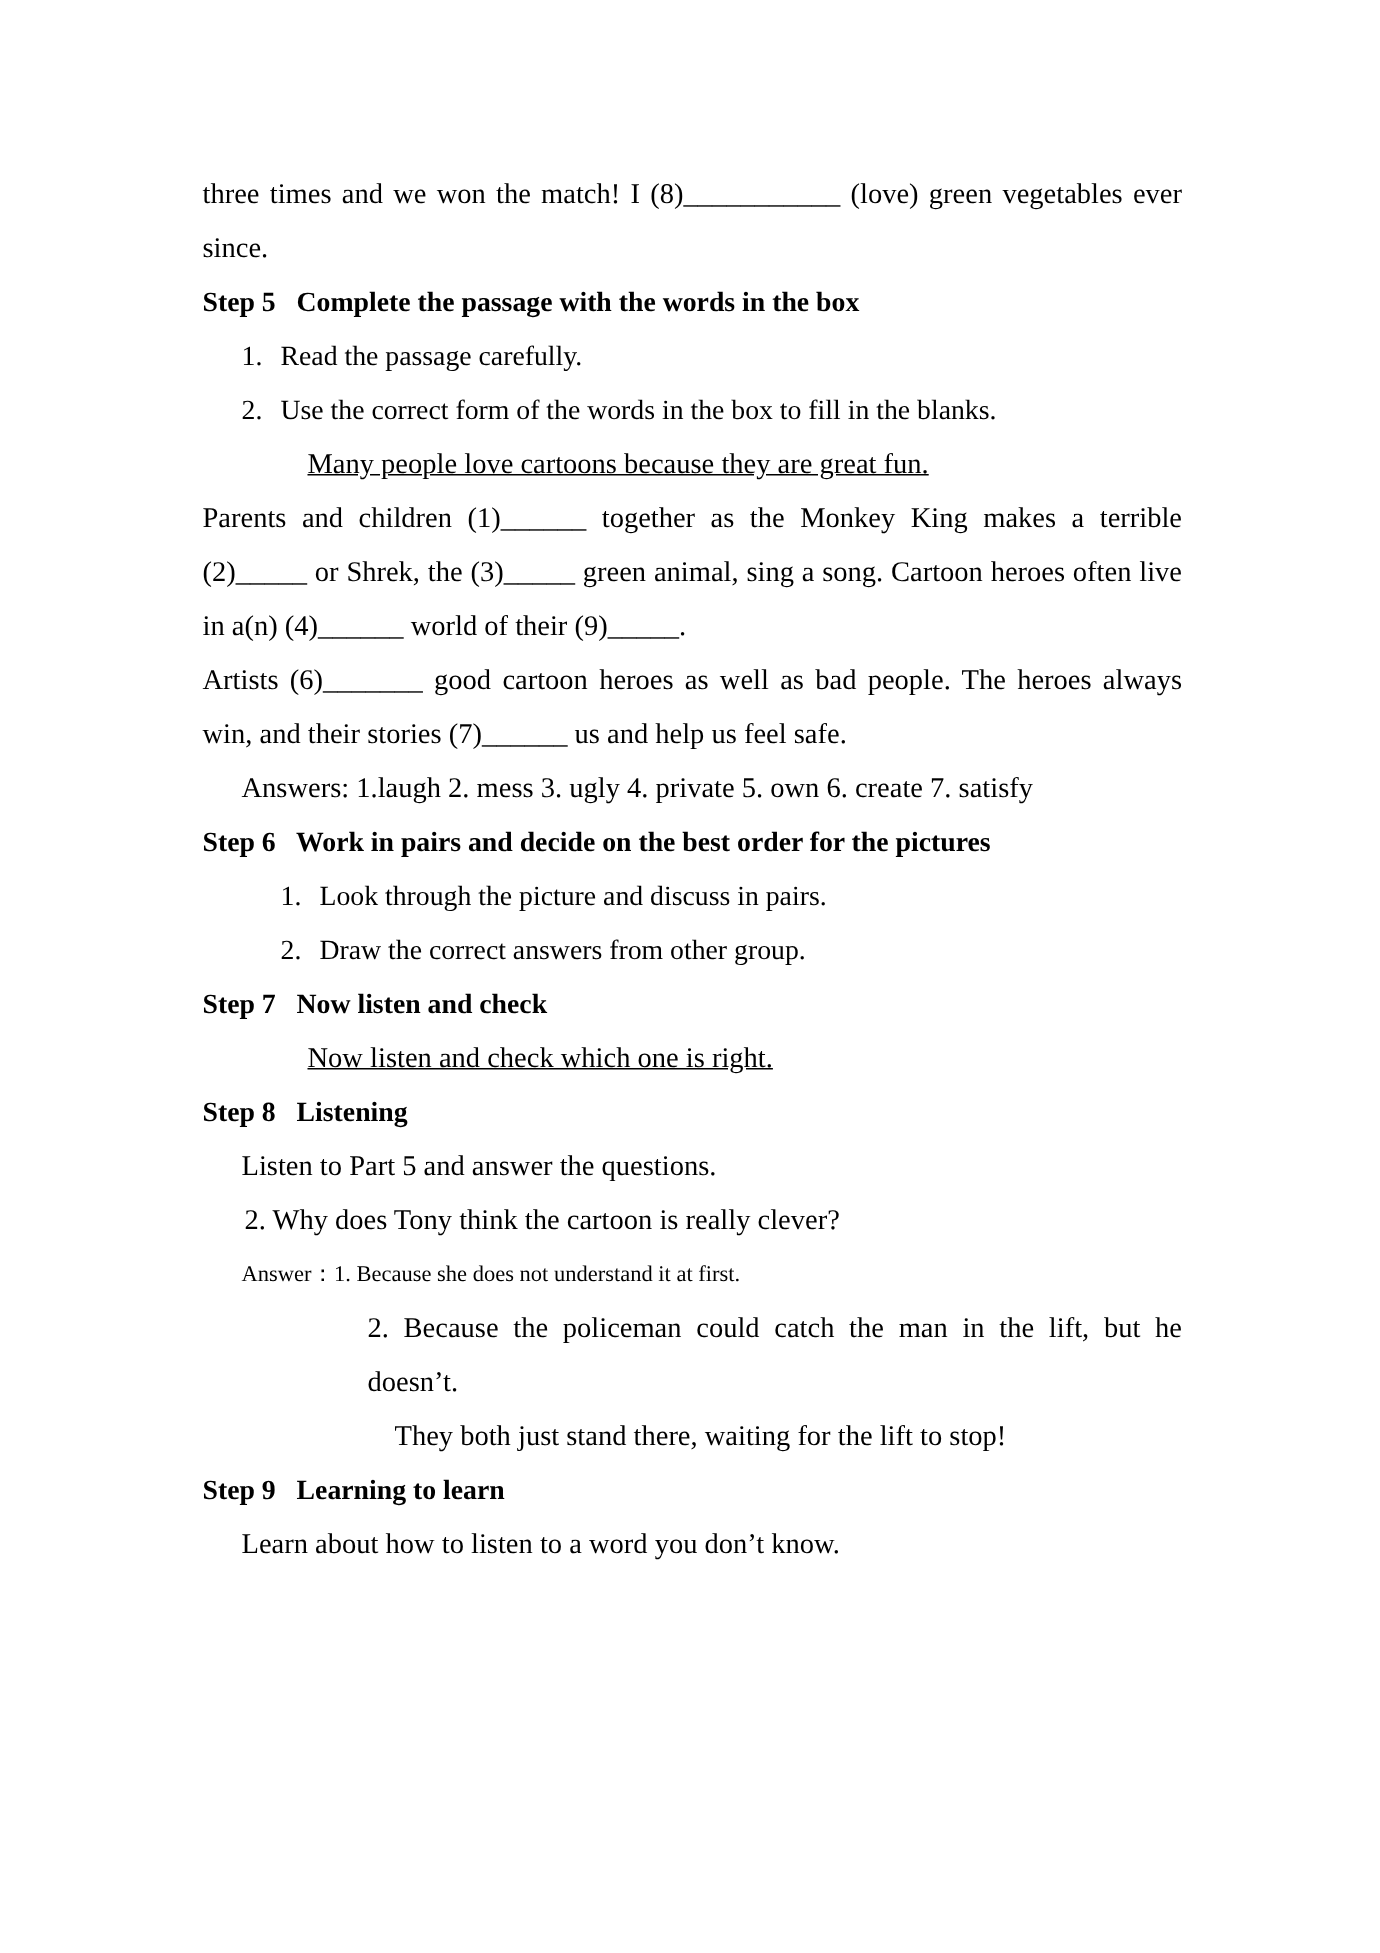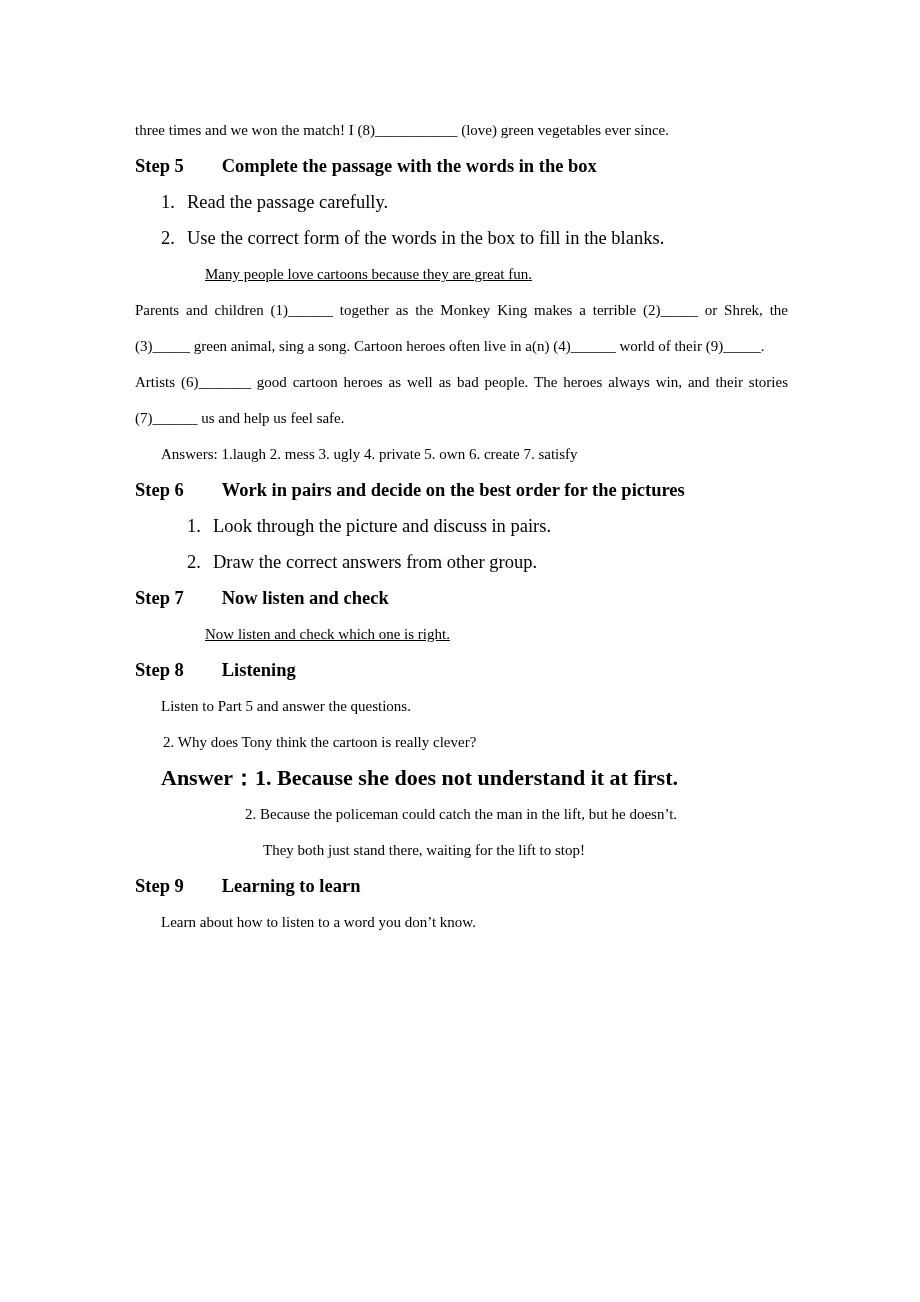--- a/index.html
+++ b/index.html
@@ -21,37 +21,37 @@
     background: #ffffff;
     box-sizing: border-box;
     padding: 112px 132px 0 135px;
   }
   .doc-body {
     width: 653px;
   }
 
   
   .flow {
-    font-size: 15px;
+    font-size: 19px;
     line-height: 36px;
     margin: 0;
     text-align: justify;
     text-align-last: left;
   }
 
   
   .step-head {
     font-size: 18.5px;
     line-height: 36px;
     font-weight: bold;
     margin: 0;
     white-space: pre;
   }
   .step-head .step-label { font-weight: bold; }
-  .step-head .step-title { font-weight: bold; margin-left: 24px; }
+  .step-head .step-title { font-weight: bold; }
 
   
   .ind-1  { padding-left: 26px; }   
   .ind-2  { padding-left: 28px; }
   .ind-num-a { padding-left: 26px; } 
   .ind-num-b { padding-left: 52px; } 
   .ind-deep  { padding-left: 70px; text-decoration: underline; }
   .ind-deeper{ padding-left: 110px; }
   .ind-deepest{ padding-left: 128px; }
 
@@ -67,27 +67,26 @@
     flex: 0 0 auto;
     width: 26px;
     white-space: pre;
   }
   .numitem .itemtext {
     flex: 1 1 auto;
   }
 
   
   .answer-row {
-    font-size: 22px;
+    font-size: 15px;
     line-height: 36px;
     margin: 0;
     display: flex;
     align-items: baseline;
     padding-left: 26px;
-    font-weight: bold;
   }
   .answer-row .ans-label {
     flex: 0 0 auto;
     white-space: pre;
   }
   .answer-row .ans-text {
     flex: 1 1 auto;
   }
 </style>
 </head>

